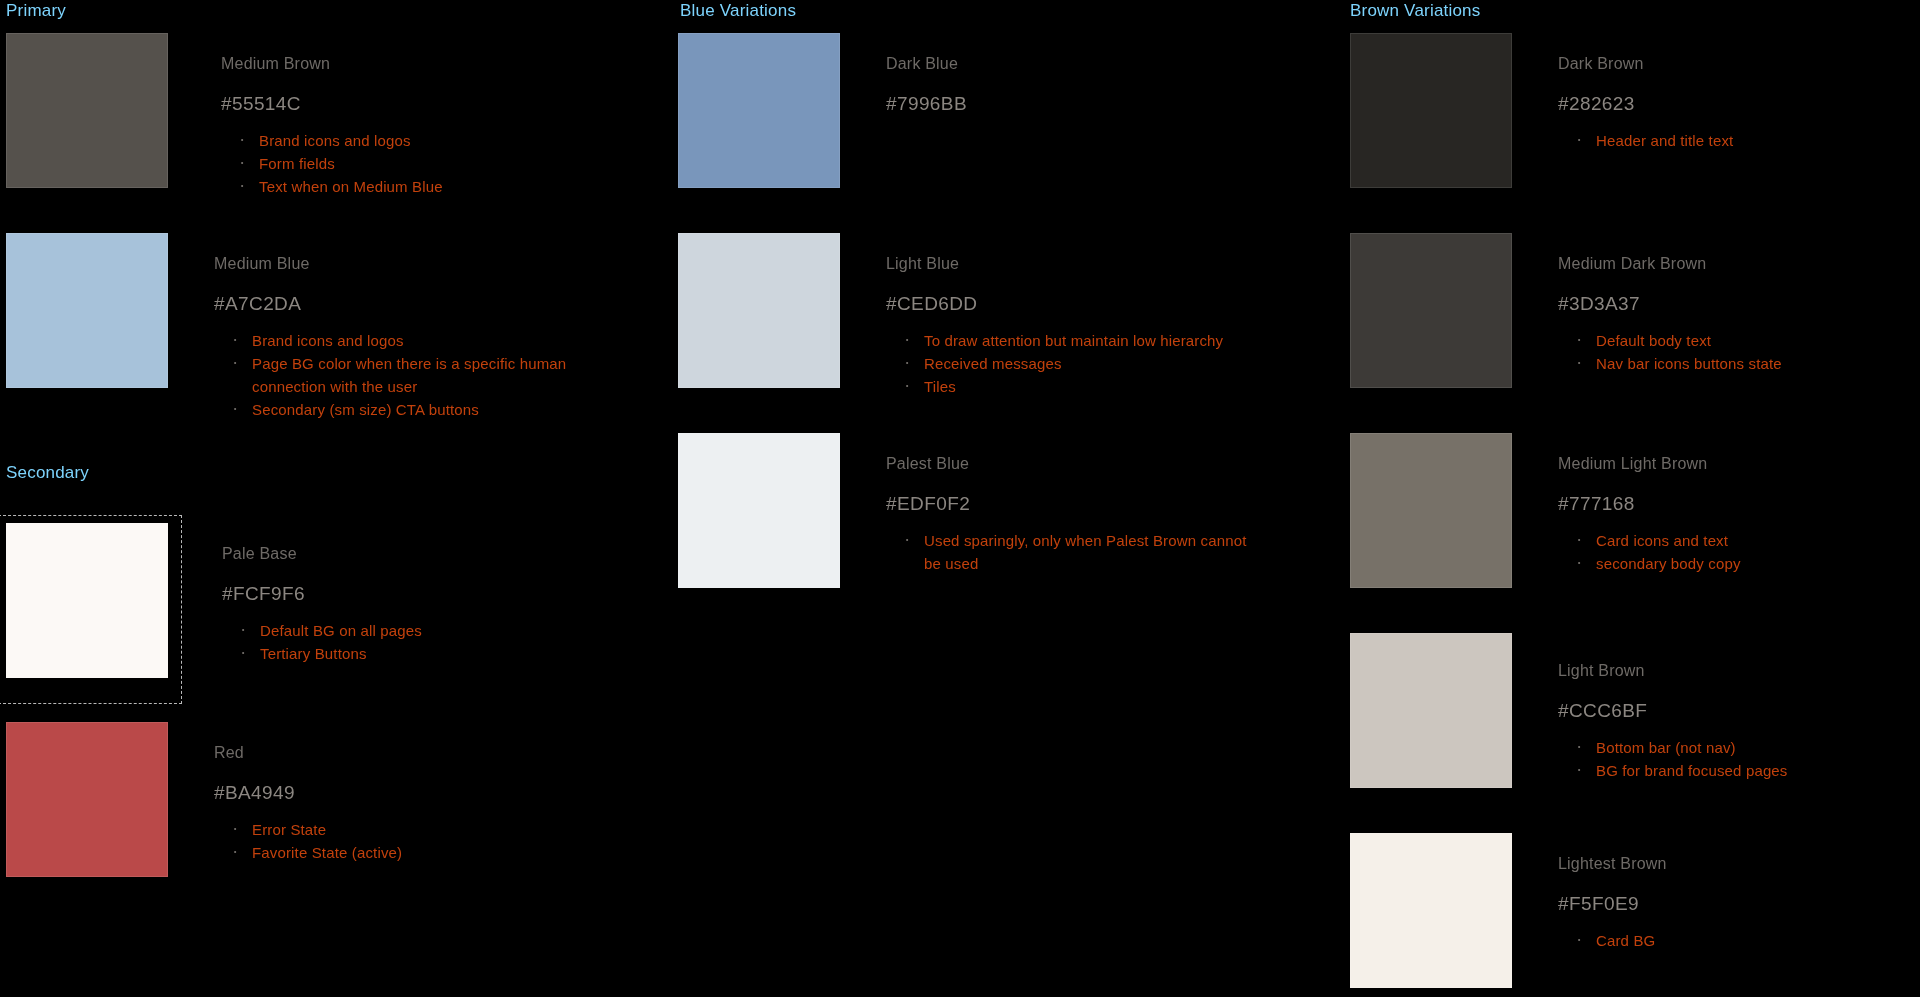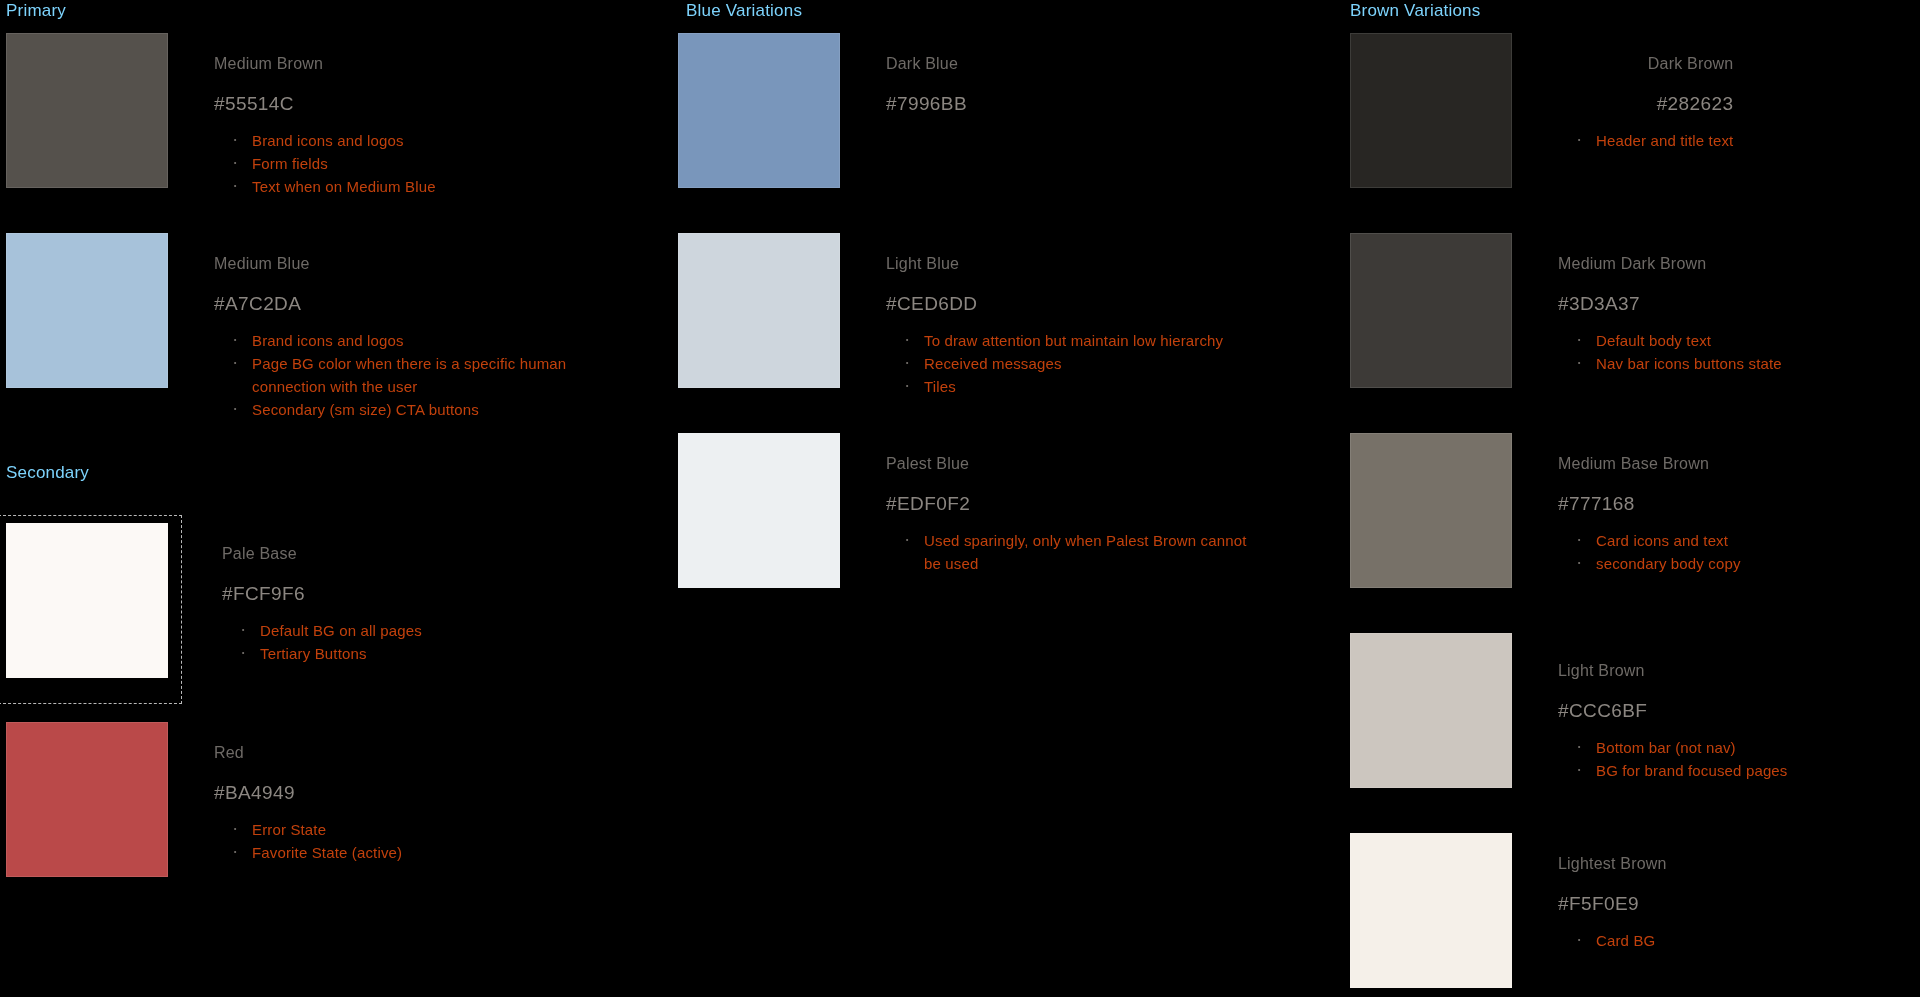--- a/index.html
+++ b/index.html
@@ -118,21 +118,21 @@
 </style>
 </head>
 <body>
 
 <div class="canvas">
 
   <div class="column" id="col-primary">
 
     <div class="section-title" style="position:absolute; left:6px; top:0px;">Primary</div>
 
-    <div class="swatch-row" style="left:6px; top:33px;">
+    <div class="swatch-row" style="left:6px; top:33px;gap:7px;">
       <div class="swatch-wrap">
         <div class="swatch" style="background:#55514C;"></div>
       </div>
       <div class="meta">
         <div class="color-name">Medium Brown</div>
         <div class="hex">#55514C</div>
         <ul class="uses">
           <li>Brand icons and logos</li>
           <li>Form fields</li>
           <li>Text when on Medium Blue</li>
@@ -183,21 +183,21 @@
           <li>Error State</li>
           <li>Favorite State (active)</li>
         </ul>
       </div>
     </div>
 
   </div>
 
   <div class="column" id="col-blue">
 
-    <div class="section-title" style="position:absolute; left:14px; top:0px;">Blue Variations</div>
+    <div class="section-title" style="position:absolute; left:8px; top:0px;">Blue Variations</div>
 
     <div class="swatch-row" style="left:6px; top:33px;">
       <div class="swatch-wrap">
         <div class="swatch" style="background:#7996BB;"></div>
       </div>
       <div class="meta">
         <div class="color-name">Dark Blue</div>
         <div class="hex">#7996BB</div>
       </div>
     </div>
@@ -229,21 +229,21 @@
         </ul>
       </div>
     </div>
 
   </div>
 
   <div class="column" id="col-brown">
 
     <div class="section-title" style="position:absolute; left:6px; top:0px;">Brown Variations</div>
 
-    <div class="swatch-row" style="left:6px; top:33px;text-align:right;">
+    <div class="swatch-row" style="left:6px; top:33px;">
       <div class="swatch-wrap">
         <div class="swatch" style="background:#282623;"></div>
       </div>
       <div class="meta">
         <div class="color-name">Dark Brown</div>
         <div class="hex">#282623</div>
         <ul class="uses">
           <li>Header and title text</li>
         </ul>
       </div>
@@ -261,21 +261,21 @@
           <li>Nav bar icons buttons state</li>
         </ul>
       </div>
     </div>
 
     <div class="swatch-row" style="left:6px; top:433px;">
       <div class="swatch-wrap">
         <div class="swatch" style="background:#777168;"></div>
       </div>
       <div class="meta">
-        <div class="color-name">Medium Base Brown</div>
+        <div class="color-name">Medium Light Brown</div>
         <div class="hex">#777168</div>
         <ul class="uses">
           <li>Card icons and text</li>
           <li>secondary body copy</li>
         </ul>
       </div>
     </div>
 
     <div class="swatch-row" style="left:6px; top:633px;align-items:center;">
       <div class="swatch-wrap">

